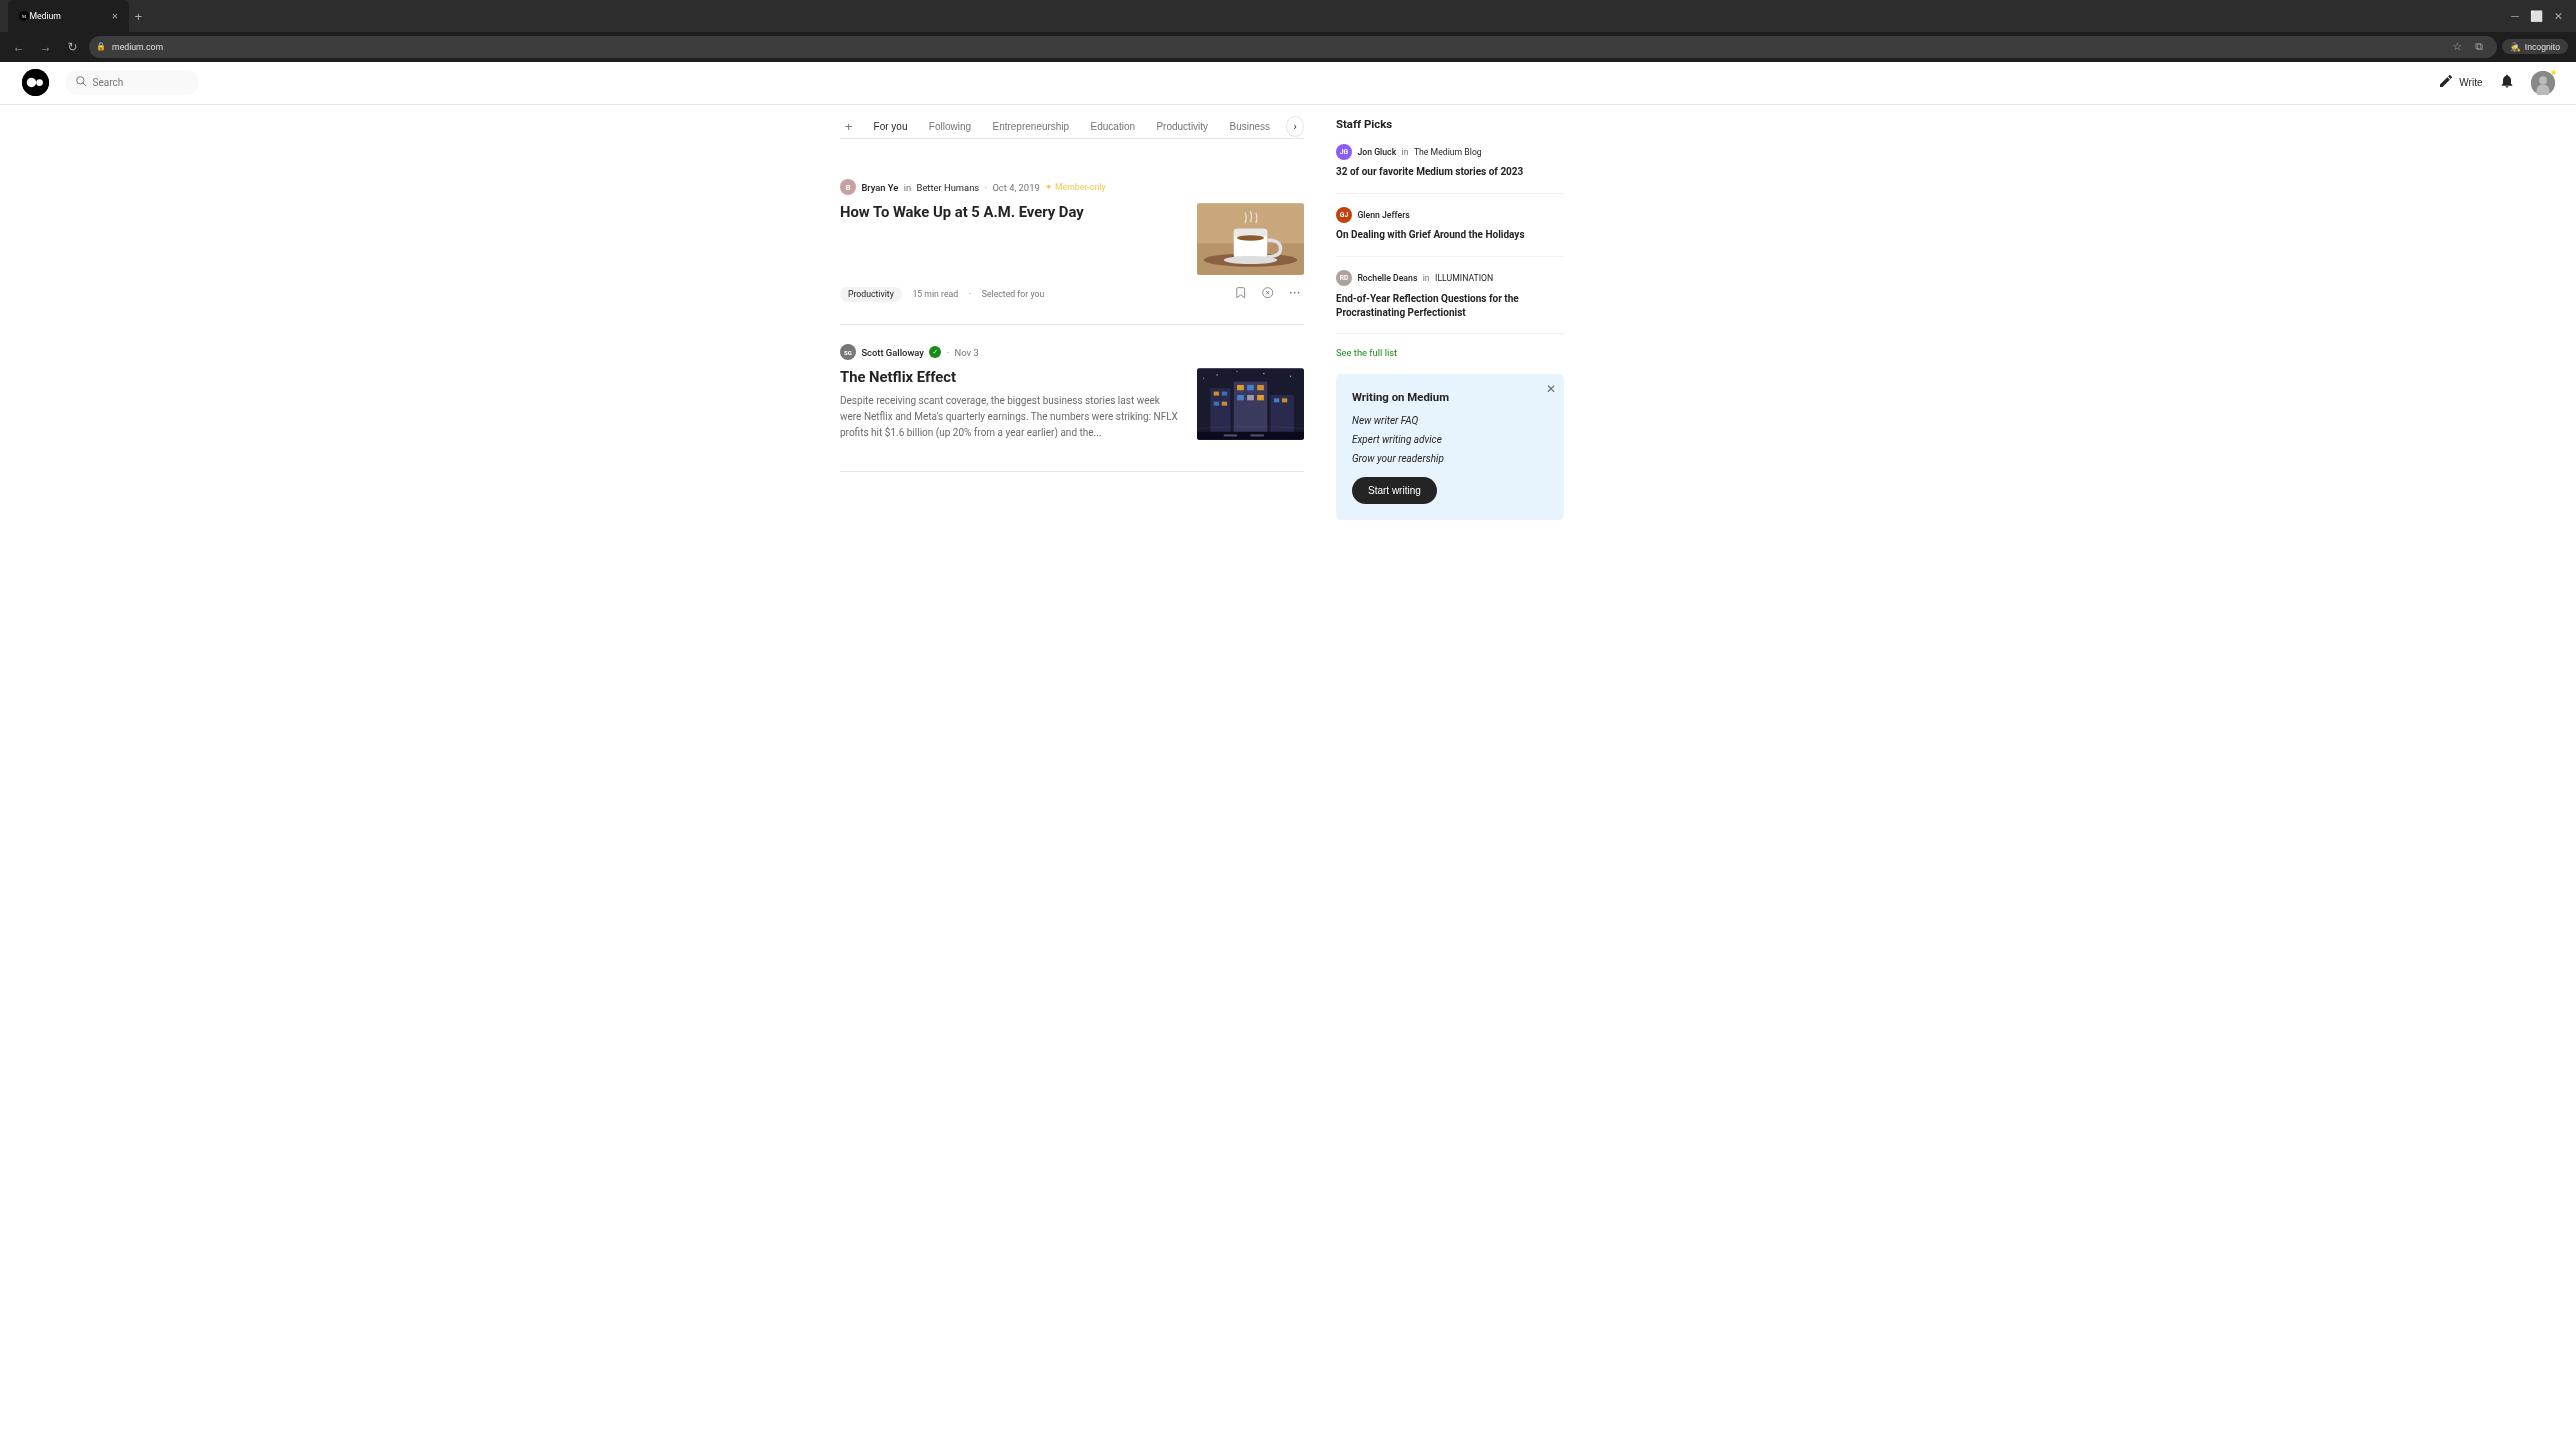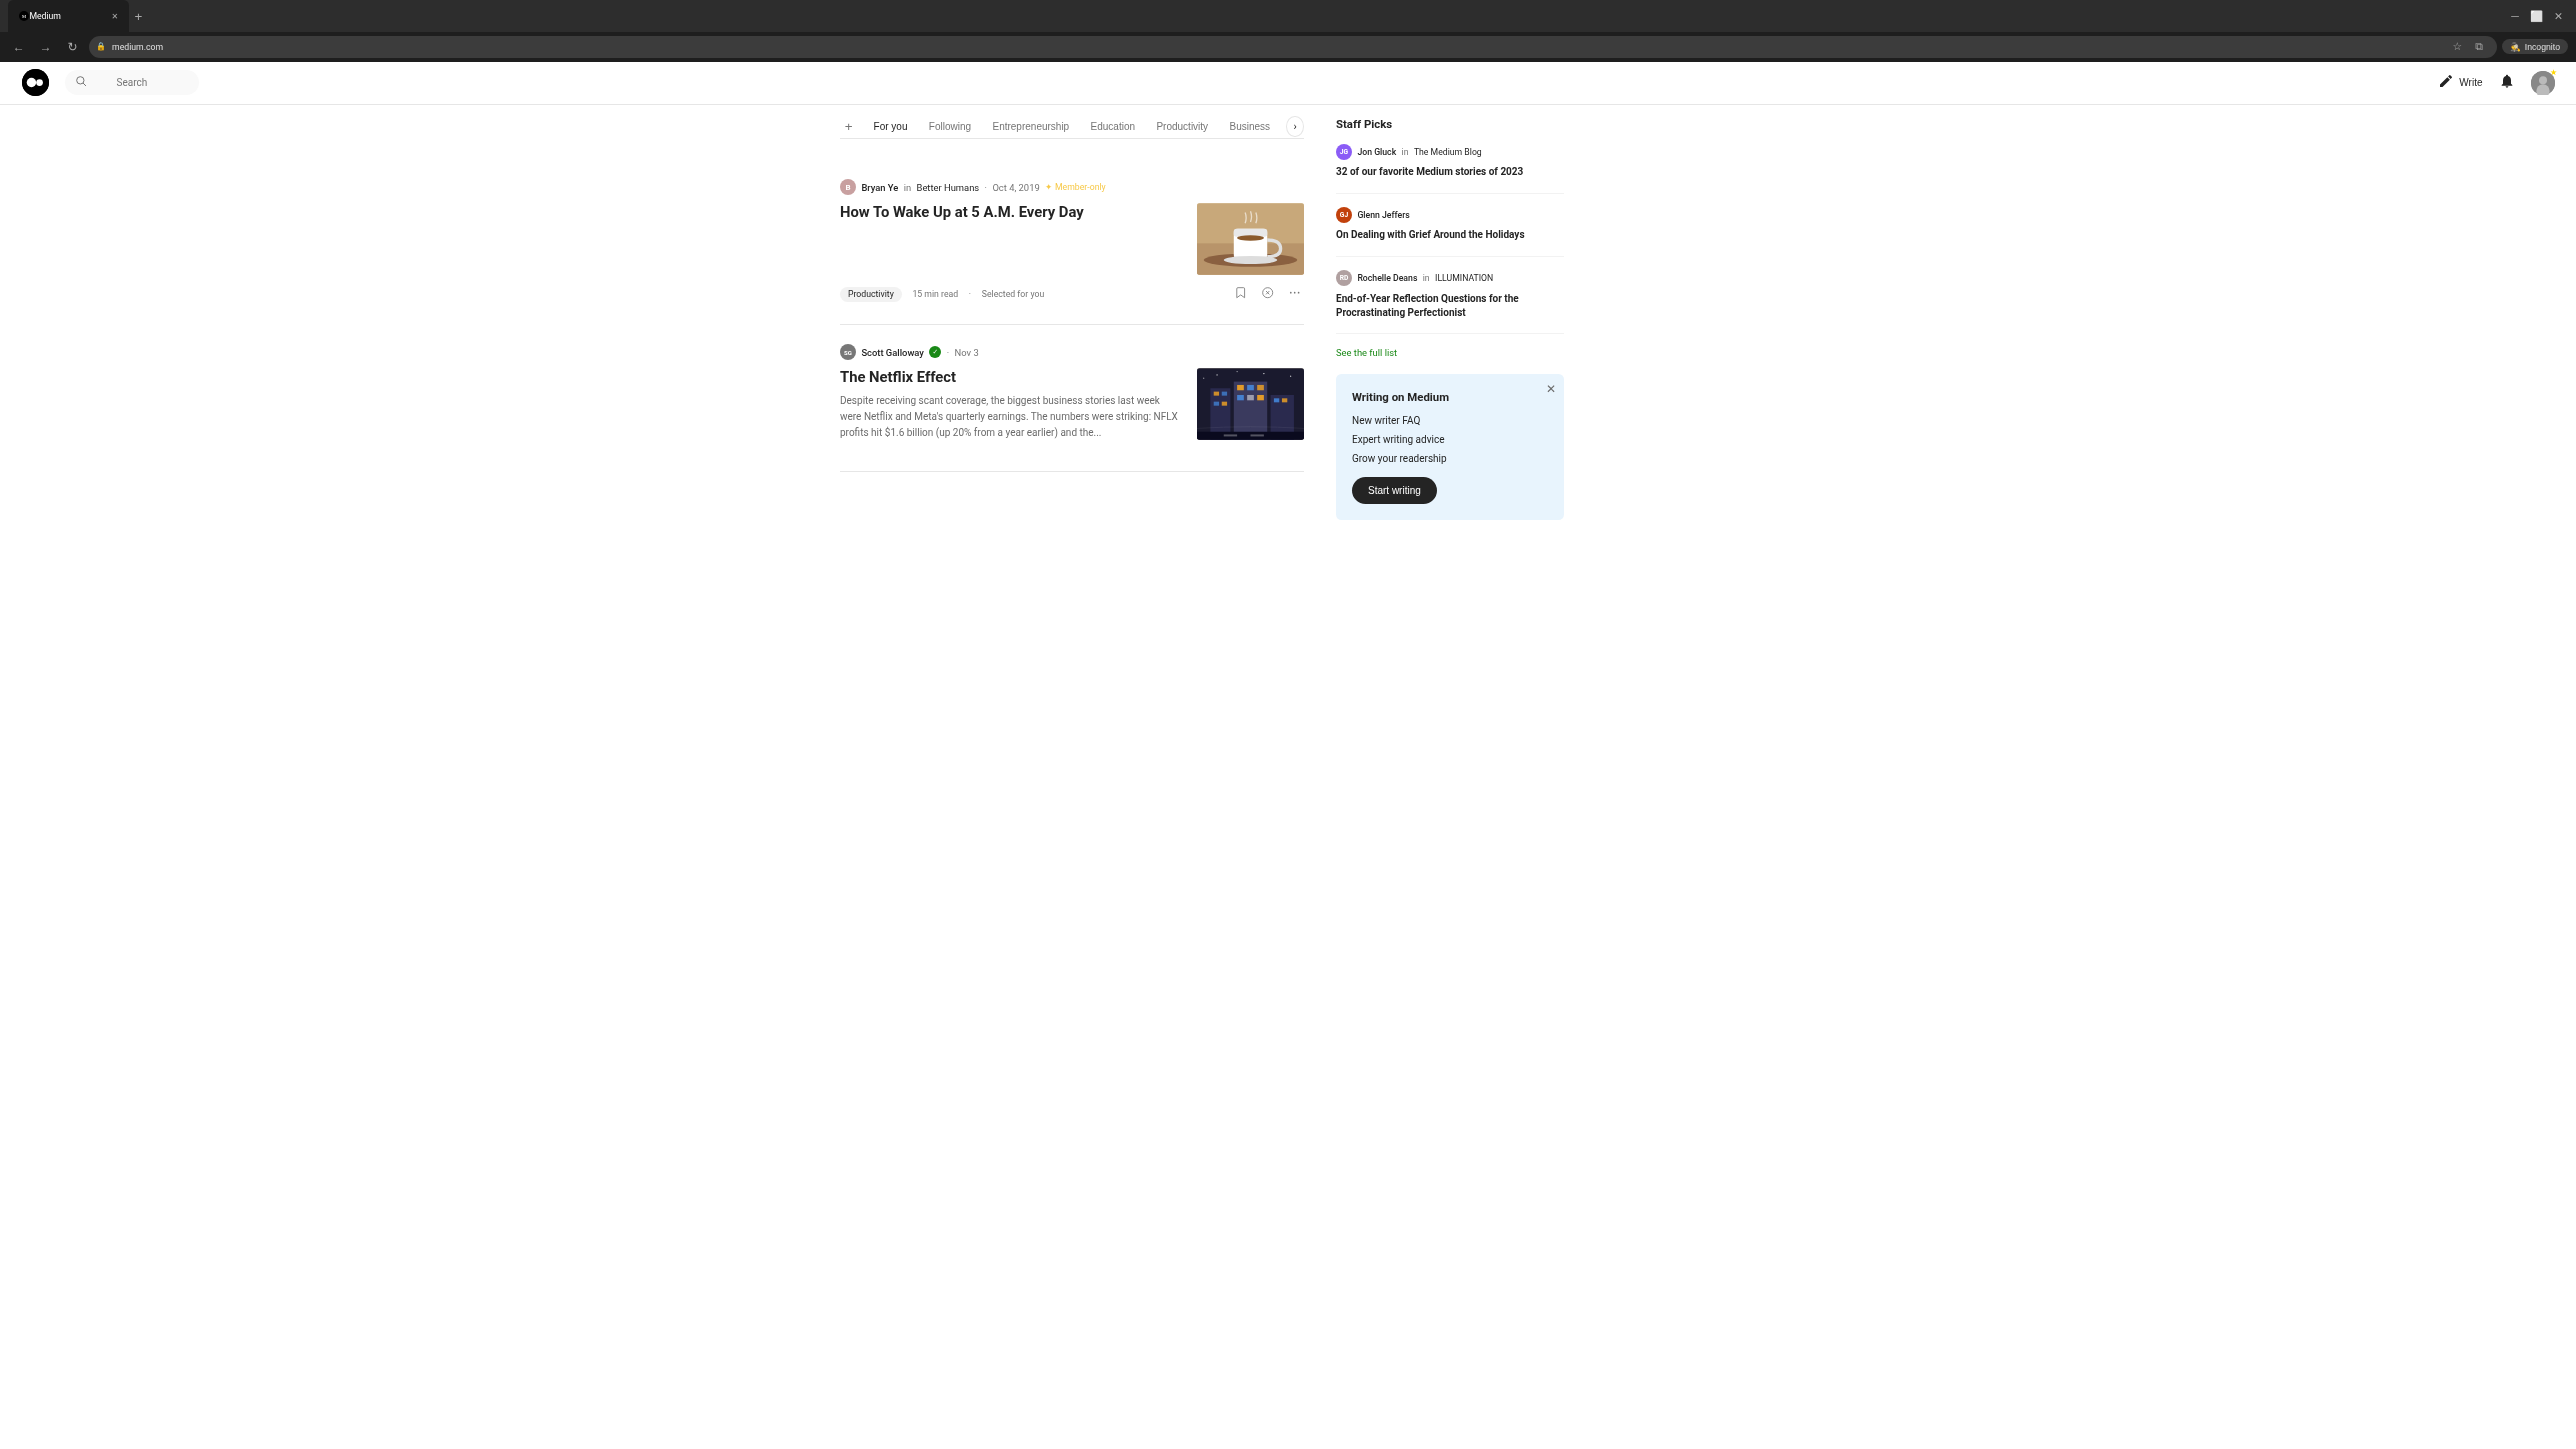--- a/index.html
+++ b/index.html
@@ -193,21 +193,20 @@
       min-width: 134px;
       cursor: pointer;
     }
     .search-icon-wrap {
       color: #757575;
       font-size: 12px;
     }
     .search-text {
       color: #757575;
       font-size: 10px;
-      margin-left: 24px;
     }
     .nav-right {
       margin-left: auto;
       display: flex;
       align-items: center;
       gap: 16px;
     }
     .write-btn {
       display: flex;
       align-items: center;
@@ -526,20 +525,21 @@
       font-weight: 700;
       margin-bottom: 10.7px;
       color: #242424;
     }
     .writing-card-link {
       display: block;
       font-size: 10px;
       color: #242424;
       margin-bottom: 8px;
       cursor: pointer;
+      font-style: italic;
     }
     .start-writing-btn {
       background: #242424;
       color: #fff;
       border: none;
       border-radius: 16px;
       padding: 8px 16px;
       font-size: 10px;
       cursor: pointer;
       margin-top: 5.4px;

